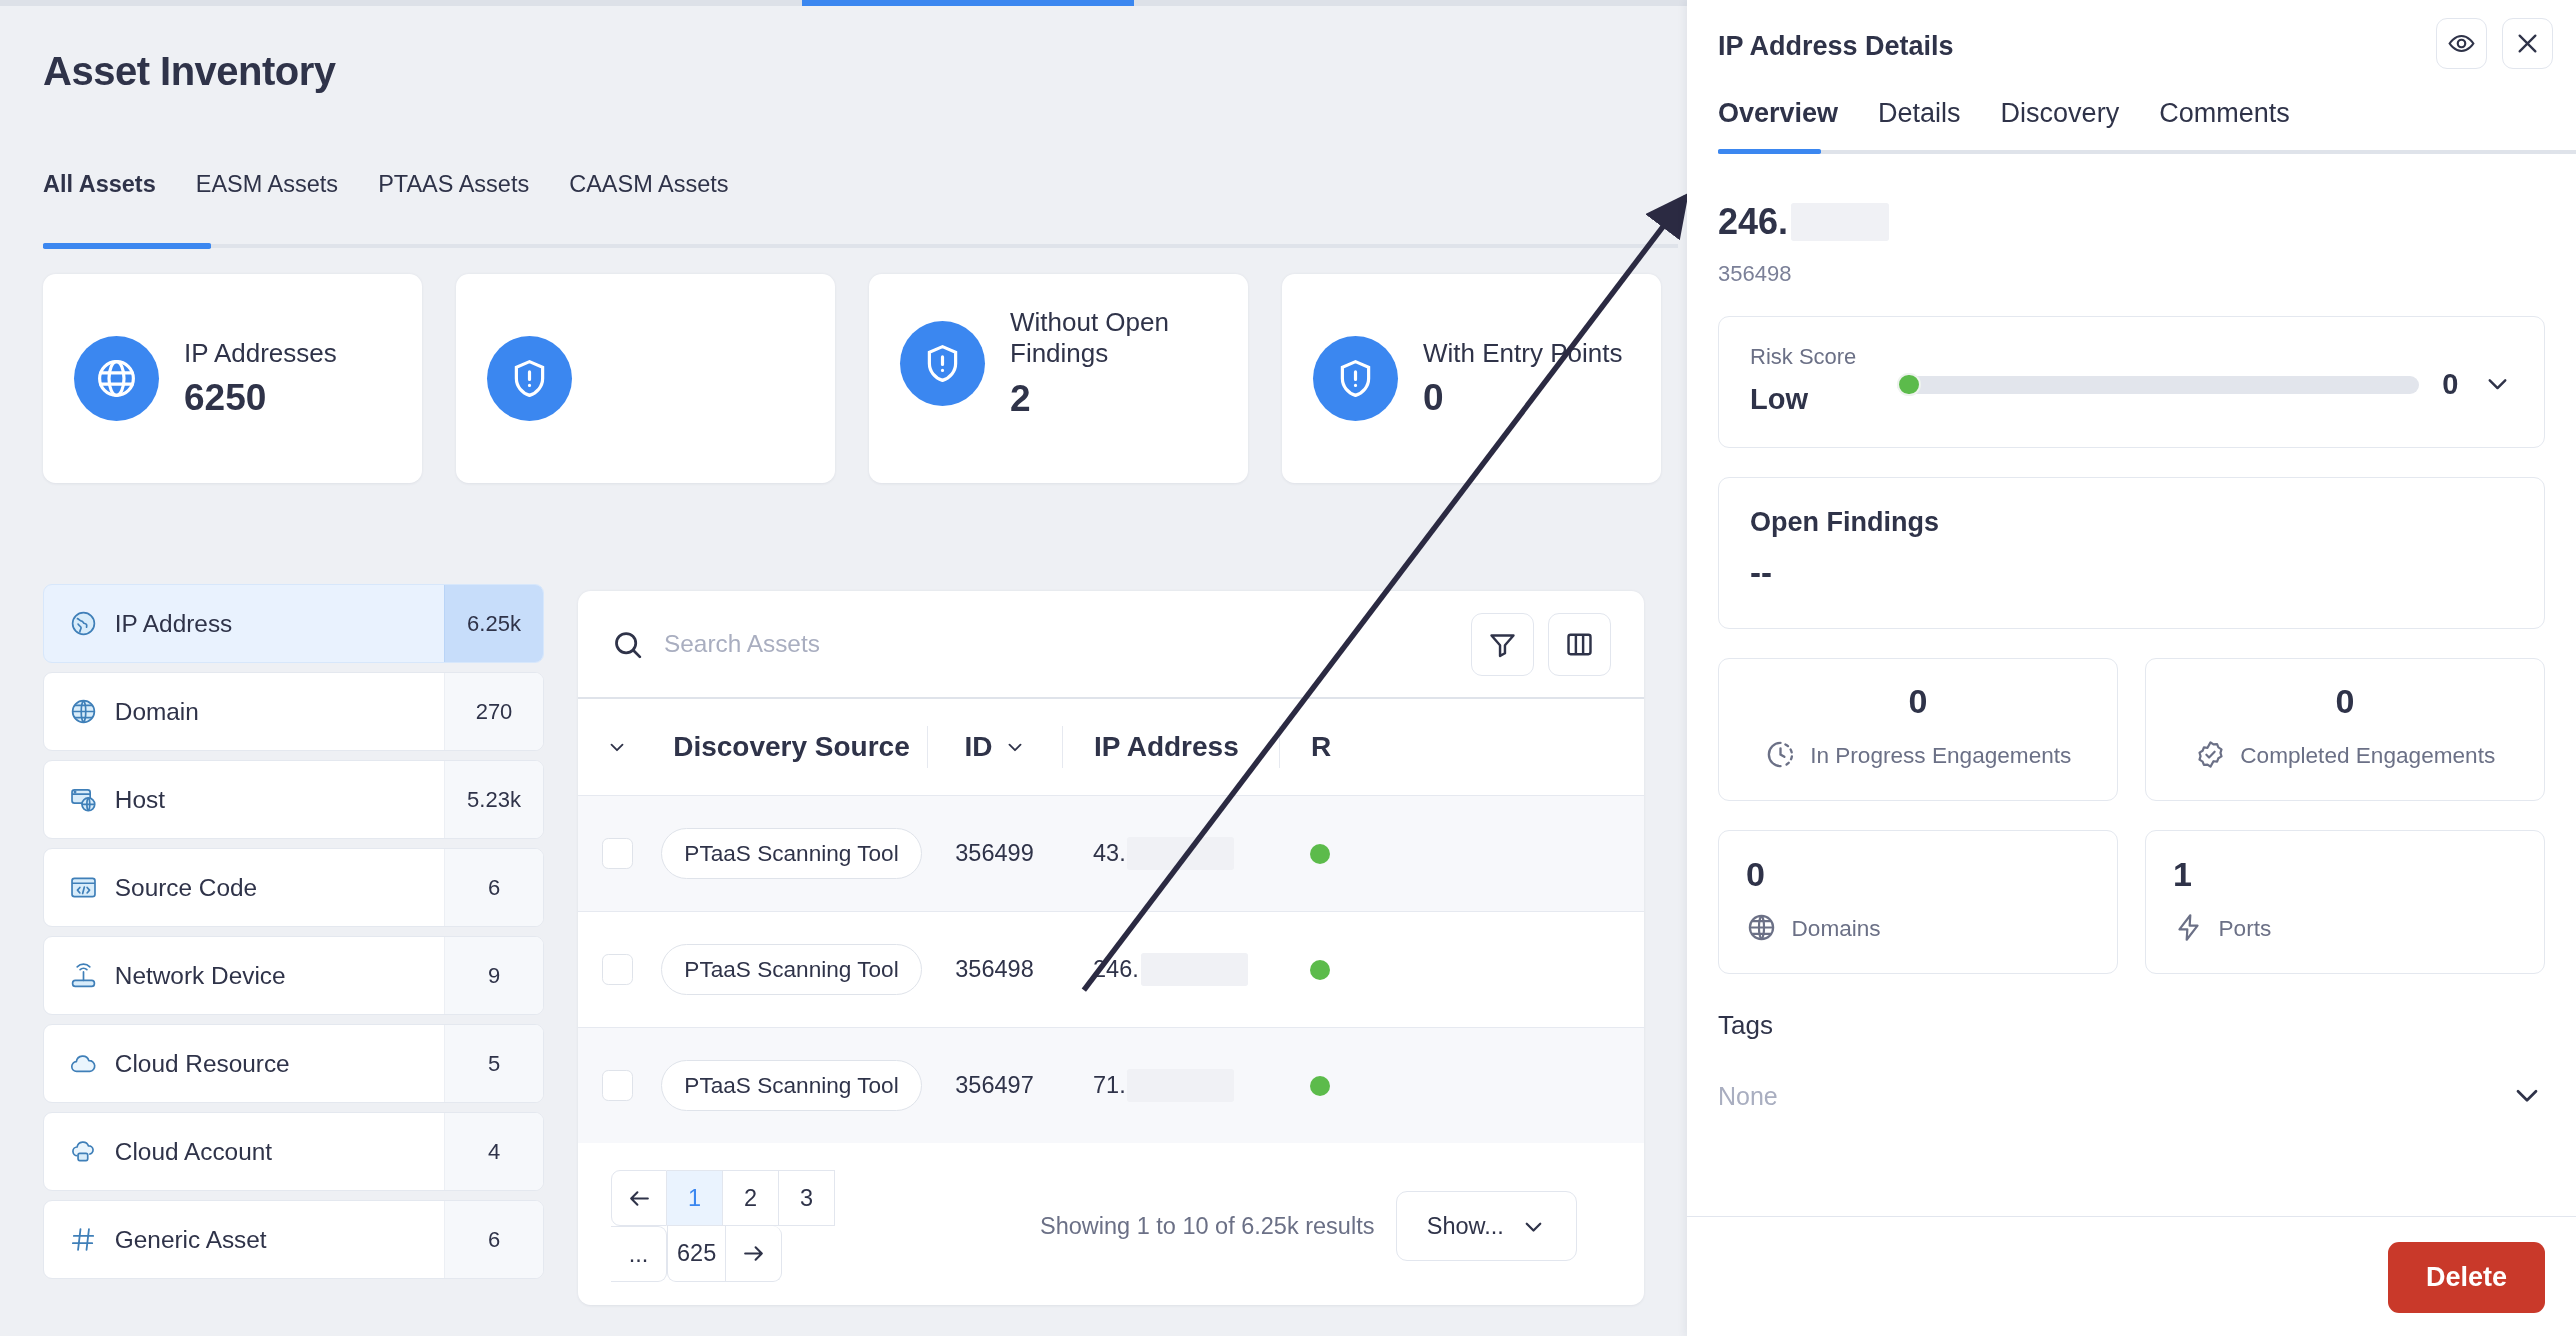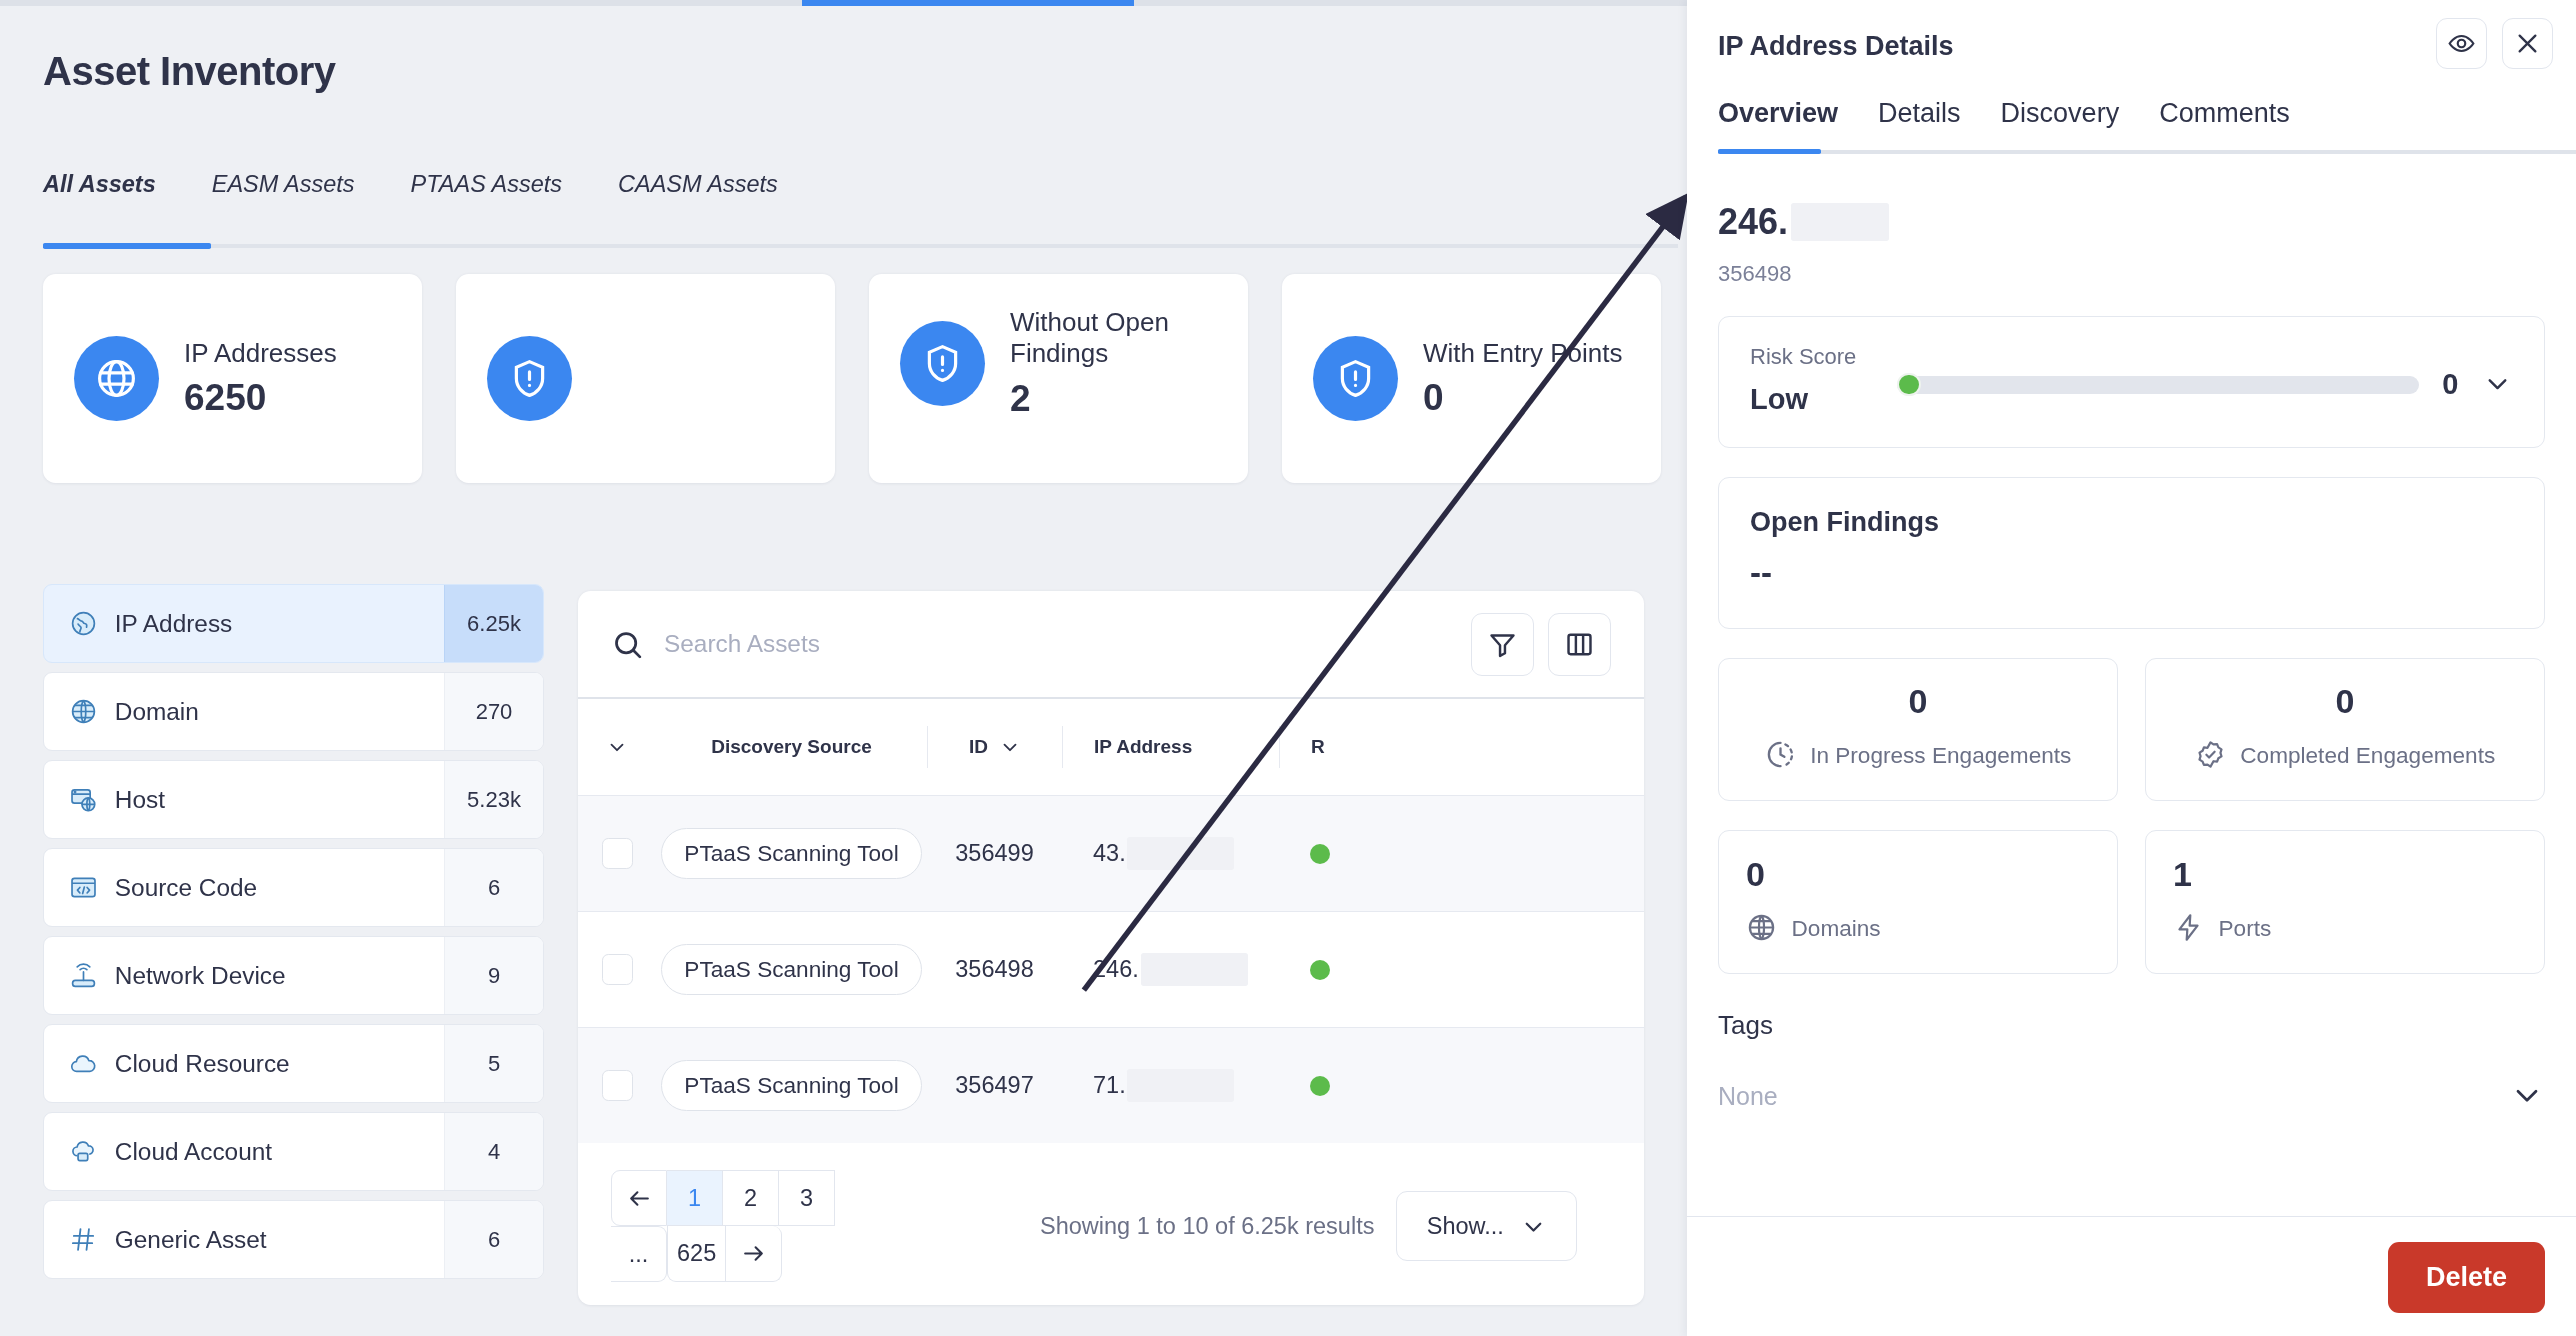--- a/index.html
+++ b/index.html
@@ -26,21 +26,21 @@
   .main {
     position: absolute; left: 0; top: 6.3px; width: 1687px; height: 1330px;
     background: #eef0f4; overflow: hidden;
   }
   .page-title {
     position: absolute; left: 43px; top: 43px;
     font-size: 40px; font-weight: 700; letter-spacing: -0.5px; color: #2f3349;
   }
 
   
-  .tabs { position: absolute; left: 43px; top: 165px; display: flex; gap: 16px; font-style: italic; }
+  .tabs { position: absolute; left: 43px; top: 165px; display: flex; gap: 0; }
   .tab {
     font-size: 23.5px; color: #2f3349; padding: 0 20px 23.5px 20px; cursor: pointer;
     white-space: nowrap;
   }
   .tab:first-child { padding-left: 0; }
   .tab.active { font-weight: 700; }
   .tabs-underline {
     position: absolute; left: 43px; top: 238px; width: 1635px; height: 3.6px;
     background: #dfe3ea;
   }
@@ -101,21 +101,21 @@
   .icon-btn {
     width: 63px; height: 63px; border: 0.9px solid #e2e6ee; border-radius: 11px;
     background: #fff; display: flex; align-items: center; justify-content: center;
     cursor: pointer; margin-left: 14.5px;
   }
   .icon-btn svg { width: 31px; height: 31px; }
   .tbl-divider { height: 1.8px; background: #dfe3ea; }
 
   .tbl-head { display: flex; height: 96px; align-items: center; }
   .th {
-    font-size: 19px; font-weight: 700; color: #2f3349; display: flex;
+    font-size: 28px; font-weight: 700; color: #2f3349; display: flex;
     align-items: center; gap: 11px; padding: 0 16.3px; height: 42px;
   }
   .th.sep { border-left: 1.8px solid #e6e9f0; }
   .th.chk { width: 78px; justify-content: center; padding: 0; }
   .th.src { width: 271px; justify-content: center; }
   .th.id  { width: 135px; justify-content: center; }
   .th.ip  { width: 217px; padding-left: 31px; }
   .th.risk { width: 199px; padding-left: 31px; }
   .caret { width: 22px; height: 22px; }
 

